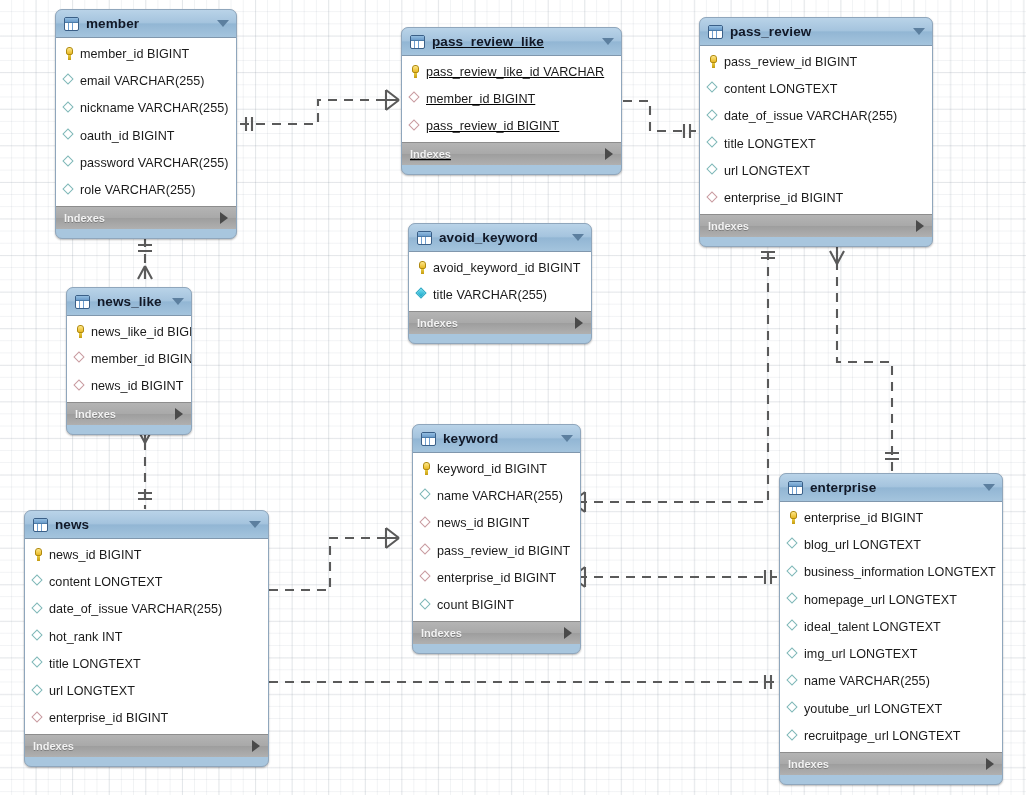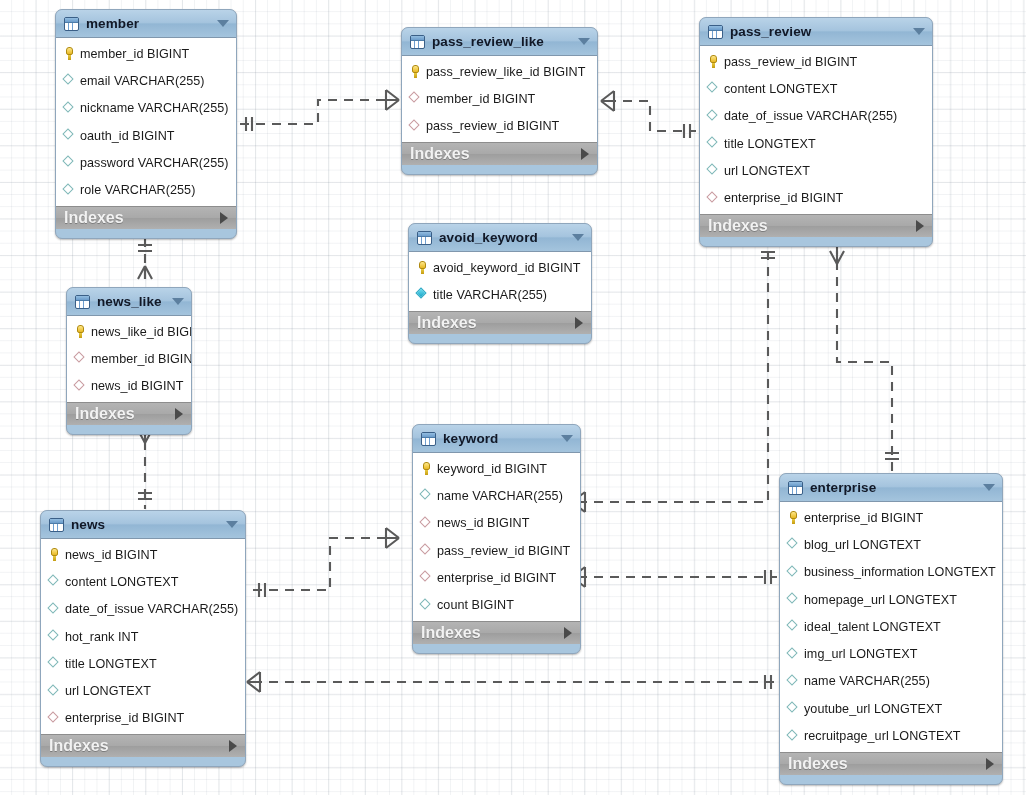--- a/index.html
+++ b/index.html
@@ -184,21 +184,21 @@
   .tbl-footer {
     height: 22px;
     display: flex;
     align-items: center;
     padding: 0 8px 0 8px;
     background: linear-gradient(to bottom, #b4b4b4 0%, #a9a9a9 48%, #9e9e9e 52%, #b0b0b0 100%);
     border-top: 1px solid #8d8d8d;
   }
   .tbl-footer-label {
     flex: 1 1 auto;
-    font-size: 16px;
+    font-size: 11px;
     font-weight: bold;
     color: #f2f2f2;
     text-shadow: 0 1px 0 rgba(0,0,0,0.25);
   }
   .tbl-footer-caret {
     flex: 0 0 auto;
     width: 0; height: 0;
     border-top: 6px solid transparent;
     border-bottom: 6px solid transparent;
     border-left: 8px solid #4a4a4a;
@@ -303,30 +303,30 @@
           <div class="col">
             <span class="gl dia"></span>
             <span class="col-name">role VARCHAR(255)</span>
           </div>
         </div>
         <div class="tbl-footer">
           <span class="tbl-footer-label">Indexes</span>
           <span class="tbl-footer-caret"></span>
         </div>
       </div>
-      <div class="tbl" style="left: 401px; top: 27px; width: 197px;">
+      <div class="tbl" style="left: 401px; top: 27px; width: 221px; text-decoration: underline;">
         <div class="tbl-header">
           <span class="tbl-icon"></span>
           <span class="tbl-title">pass_review_like</span>
           <span class="tbl-caret"></span>
         </div>
         <div class="tbl-cols">
           <div class="col">
             <span class="gl pk"></span>
-            <span class="col-name">pass_review_like_id BIGINT</span>
+            <span class="col-name">pass_review_like_id VARCHAR</span>
           </div>
           <div class="col">
             <span class="gl dia fk"></span>
             <span class="col-name">member_id BIGINT</span>
           </div>
           <div class="col">
             <span class="gl dia fk"></span>
             <span class="col-name">pass_review_id BIGINT</span>
           </div>
         </div>
@@ -448,21 +448,21 @@
           <div class="col">
             <span class="gl dia"></span>
             <span class="col-name">count BIGINT</span>
           </div>
         </div>
         <div class="tbl-footer">
           <span class="tbl-footer-label">Indexes</span>
           <span class="tbl-footer-caret"></span>
         </div>
       </div>
-      <div class="tbl" style="left: 40px; top: 510px; width: 206px;">
+      <div class="tbl" style="left: 24px; top: 510px; width: 245px;">
         <div class="tbl-header">
           <span class="tbl-icon"></span>
           <span class="tbl-title">news</span>
           <span class="tbl-caret"></span>
         </div>
         <div class="tbl-cols">
           <div class="col">
             <span class="gl pk"></span>
             <span class="col-name">news_id BIGINT</span>
           </div>

